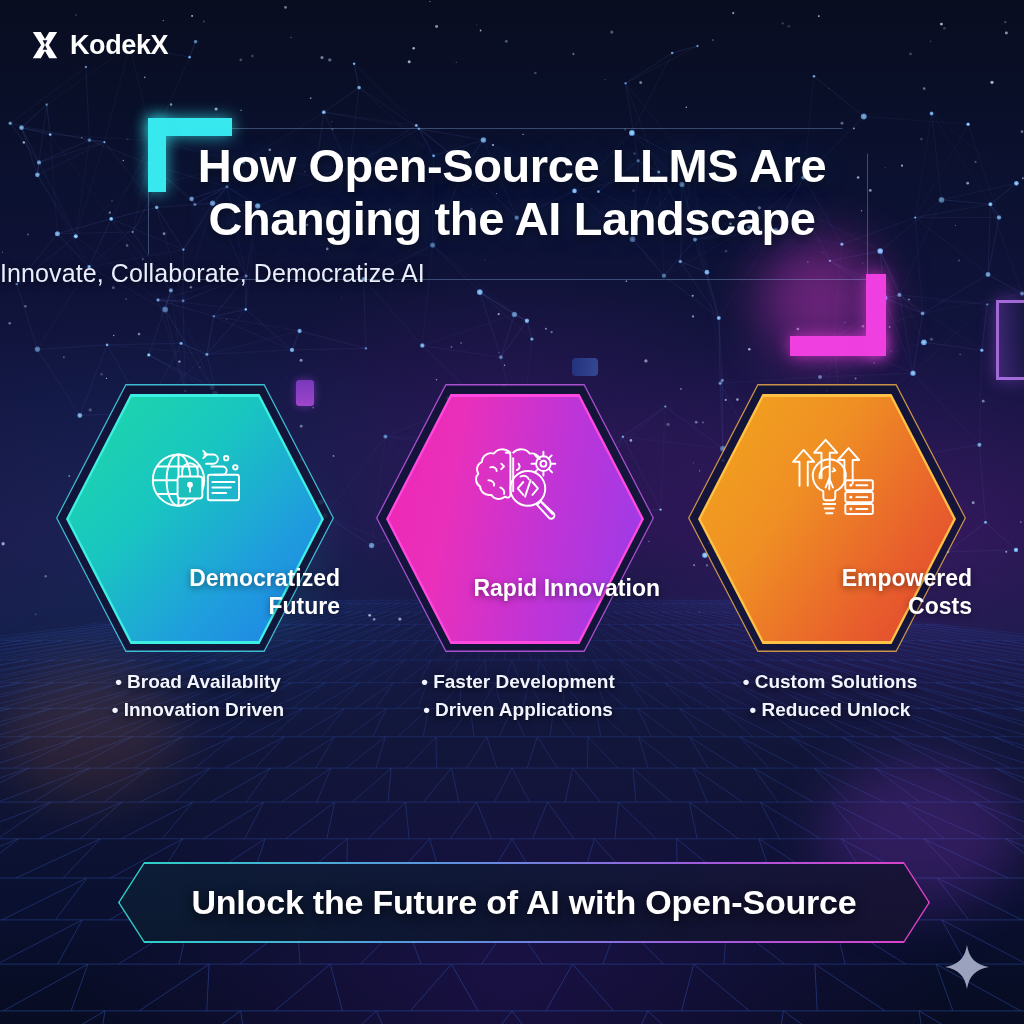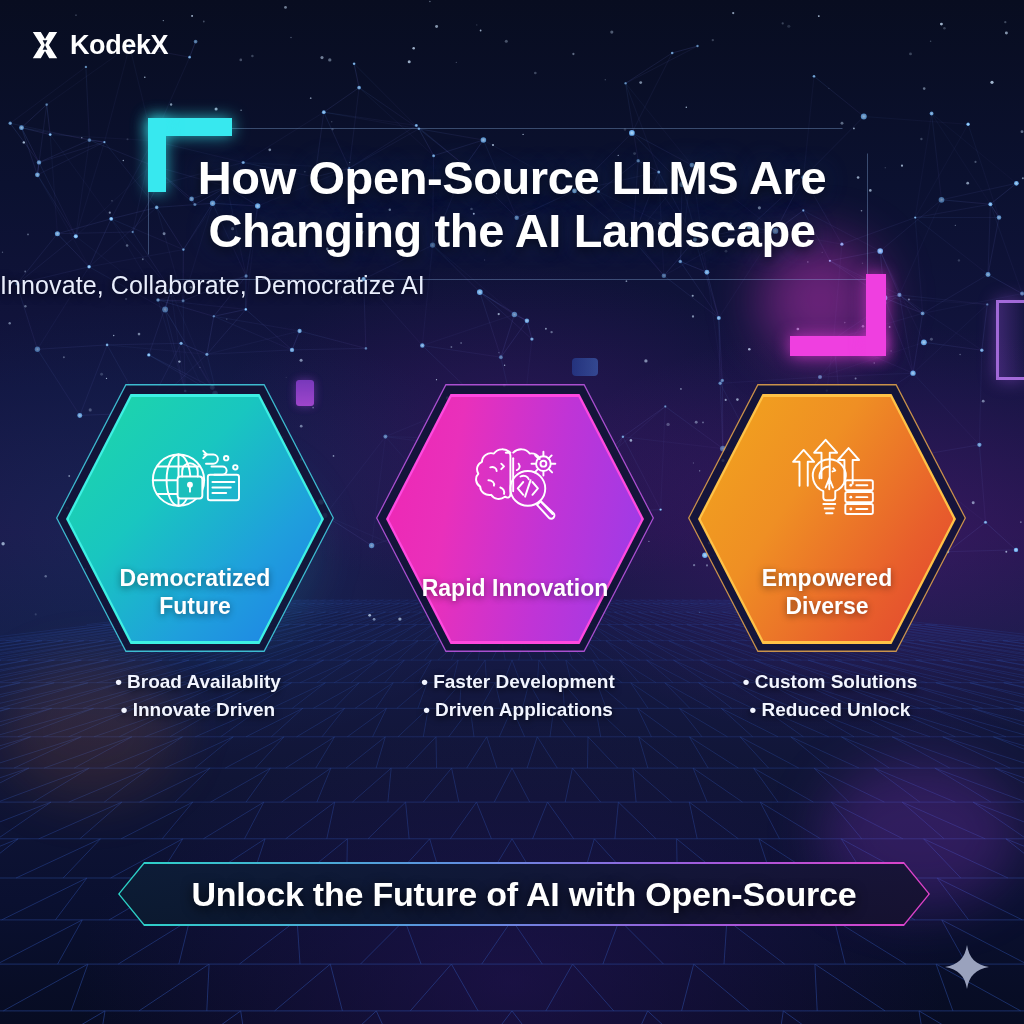--- a/index.html
+++ b/index.html
@@ -38,21 +38,21 @@
   #bracket-tl{left:148px;top:0px;width:84px;height:74px;z-index:21;}
   #bracket-tl i{position:absolute;background:#37e8ef;box-shadow:0 0 16px rgba(55,232,239,.75);}
   #bracket-tl i.h{left:0;top:0;width:84px;height:18px;}
   #bracket-tl i.v{left:0;top:0;width:18px;height:74px;}
   #bracket-br{left:790px;top:156px;width:96px;height:82px;z-index:21;}
   #bracket-br i{position:absolute;background:#ef3fe0;box-shadow:0 0 16px rgba(239,63,224,.7);}
   #bracket-br i.h{right:0;bottom:0;width:96px;height:20px;}
   #bracket-br i.v{right:0;bottom:0;width:20px;height:82px;}
 
   #headline{
-    position:relative;z-index:23;margin:12px;padding:22px 0 0 0;text-align:center;
+    position:relative;z-index:23;margin:0;padding:22px 0 0 0;text-align:center;
     color:#ffffff;font-size:47px;font-weight:bold;line-height:1.12;letter-spacing:-.4px;
     text-shadow:0 3px 12px rgba(0,0,0,.75), 0 0 26px rgba(80,140,255,.25);
   }
   #headline .l2{display:block;}
   #subtitle{
     position:relative;z-index:23;margin:14px 0 0 0;
     color:#e9eefc;font-size:25px;font-weight:normal;letter-spacing:.1px;
     text-shadow:0 2px 9px rgba(0,0,0,.7);
   }
 
@@ -80,33 +80,33 @@
   .hex-body .fill{
     position:absolute;inset:2.6px;
     clip-path:polygon(25% 0%,75% 0%,100% 50%,75% 100%,25% 100%,0% 50%);
   }
   .hex-glow{position:absolute;left:16px;top:6px;width:258px;height:250px;filter:blur(24px);opacity:.45;
     clip-path:polygon(25% 0%,75% 0%,100% 50%,75% 100%,25% 100%,0% 50%);z-index:-1;}
 
   .hex-icon{position:absolute;left:0;right:0;top:48px;display:flex;justify-content:center;}
   .hex-icon svg{width:110px;height:92px;display:block;}
   .hex-title{
-    position:absolute;left:0;right:0;top:176px;text-align:center;color:#fff;
+    position:absolute;left:0;right:0;top:176px;text-align:right;color:#fff;
     font-size:23px;font-weight:bold;line-height:1.22;
     text-shadow:0 2px 7px rgba(0,0,0,.45);
   }
   .bullets{position:absolute;left:6px;right:0;top:280px;text-align:center;}
   .bullets .b{
     color:#f2f5ff;font-size:19px;font-weight:bold;line-height:1.45;
     text-shadow:0 2px 7px rgba(0,0,0,.8);
   }
 
   
   #footer{
-    position:absolute;left:118px;top:862px;width:812px;height:64px;z-index:22;
+    position:absolute;left:118px;top:862px;width:812px;height:81px;z-index:22;
     display:flex;align-items:center;justify-content:center;
   }
   #footer .frame{
     position:absolute;inset:0;
     background:linear-gradient(90deg,#2ad4c6 0%,#5f8fe0 42%,#a05bdd 72%,#e040c8 100%);
     clip-path:polygon(
       26px 0, calc(100% - 26px) 0, 100% 50%, calc(100% - 26px) 100%, 26px 100%, 0 50%);
   }
   #footer .frame .cut{
     position:absolute;left:1.6px;top:1.6px;right:1.6px;bottom:1.6px;
@@ -1452,21 +1452,21 @@
           <circle cx="104" cy="34" r="2.4"></circle>
           <path d="M69 16 l4 4 -4 4" fill="none"></path>
         </svg>
       </div>
       <div class="hex-title">
         <span>Democratized</span><br>
         <span>Future</span>
       </div>
       <div class="bullets">
         <div class="b">• <span>Broad Availablity</span></div>
-        <div class="b">• <span>Innovate Driven</span></div>
+        <div class="b">• <span>Innovation Driven</span></div>
       </div>
     </div>
 
     <div class="card c1">
       <div class="hex-glow" style="background:#e42fc4;"></div>
       <div class="hex-outline" style="background:#c45ae8;">
           <div class="inner"></div>
         </div>
       <div class="hex-body" style="background:#ff49e0;">
         <div class="fill" style="background:linear-gradient(100deg,#ee27b4 0%,#e930bb 26%,#c034d6 62%,#9a3ce9 100%);"></div>
@@ -1526,21 +1526,21 @@
           <circle cx="86" cy="53.5" r="1.6" fill="#fff" stroke="none"></circle>
           <circle cx="86" cy="66.5" r="1.6" fill="#fff" stroke="none"></circle>
           <circle cx="86" cy="79.5" r="1.6" fill="#fff" stroke="none"></circle>
           <line x1="92" y1="53.5" x2="104" y2="53.5"></line>
           <line x1="92" y1="66.5" x2="104" y2="66.5"></line>
           <line x1="92" y1="79.5" x2="104" y2="79.5"></line>
         </svg>
       </div>
       <div class="hex-title">
         <span>Empowered</span><br>
-        <span>Diverse</span>
+        <span>Costs</span>
       </div>
       <div class="bullets">
         <div class="b">• <span>Custom Solutions</span></div>
         <div class="b">• <span>Reduced Unlock</span></div>
       </div>
     </div>
 
   </div>
 
   <div id="footer">

